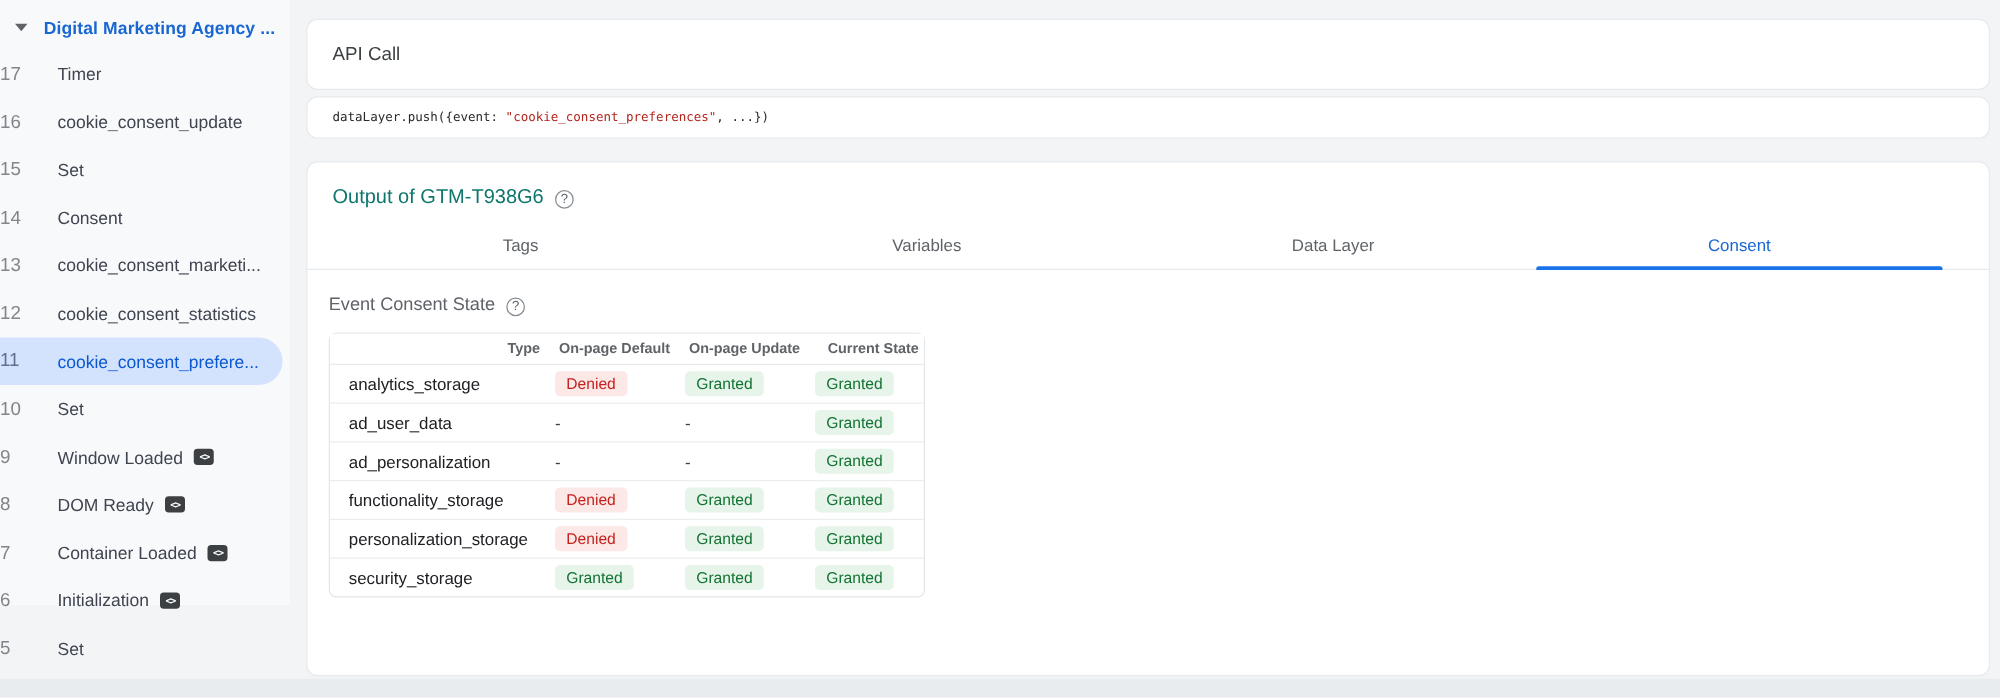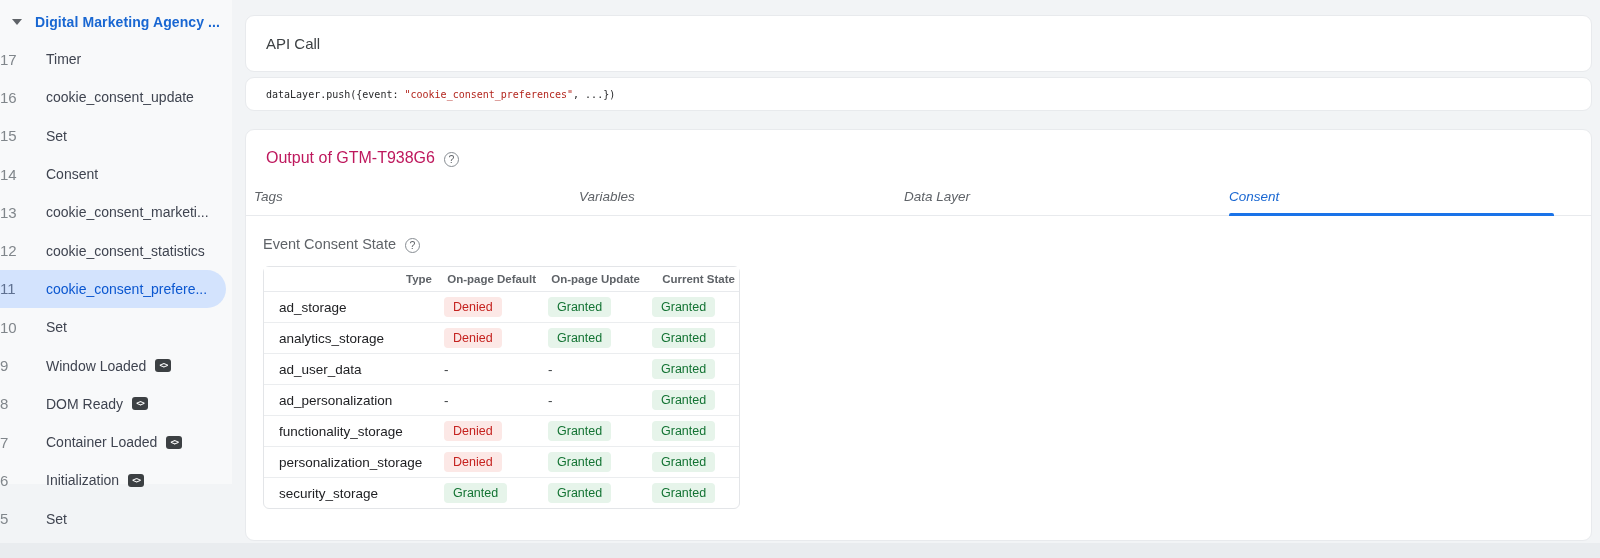--- a/index.html
+++ b/index.html
@@ -29,27 +29,27 @@
   
   .main{position:absolute;left:232px;top:0;right:0;height:414px;padding:15px 8px 0 13px;box-sizing:border-box;}
   .card{background:#fff;border:1px solid #e8eaed;border-radius:9px;box-sizing:border-box;}
   .api-title-box{height:57px;display:flex;align-items:center;padding-left:20px;}
   .api-title{font-size:15px;color:#3c4043;}
   .api-code-box{height:34px;margin-top:5px;display:flex;align-items:center;padding-left:20px;}
   .code{font-family:"DejaVu Sans Mono","Liberation Mono",monospace;font-size:10px;color:#28292b;white-space:pre;}
   .code .str{color:#b3261e;}
   .output-card{margin-top:18px;height:412px;}
   .output-head{display:flex;align-items:center;padding:19px 20px 0 20px;}
-  .output-title{font-size:16px;color:#be185d;}
+  .output-title{font-size:16px;color:#0f766e;}
   .help-icon{display:inline-flex;align-items:center;justify-content:center;
     width:15px;height:15px;border:1.4px solid #878d93;border-radius:50%;
     font-size:10.5px;color:#5f6368;margin-left:9px;box-sizing:border-box;cursor:pointer;position:relative;top:1px;}
   .tabbar{margin-top:13px;border-bottom:1px solid #e8eaed;}
   .tabs{display:flex;width:1300px;margin-left:8px;}
-  .tab{flex:1;padding:9px 0 11px 0;font-size:13.5px;color:#5f6368;cursor:pointer;position:relative;font-style:italic;}
+  .tab{flex:1;text-align:center;padding:9px 0 11px 0;font-size:13.5px;color:#5f6368;cursor:pointer;position:relative;}
   .tab.active{color:#1967d2;}
   .tab.active::after{content:"";position:absolute;left:0;right:0;bottom:-1px;height:3px;background:#1a73e8;border-radius:2px 2px 0 0;}
   .section{padding:20px 0 0 17px;}
   .section-title-row{display:flex;align-items:center;}
   .section-title{font-size:14.5px;color:#5f6368;}
   
   table.consent{border-collapse:separate;border-spacing:0;margin-top:14px;width:475px;
     border:1px solid #e3e5e8;border-radius:6px;table-layout:fixed;}
   table.consent th{font-size:11.5px;color:#5f6368;font-weight:700;text-align:right;
     padding:6px 4px 6px 8px;border-bottom:1px solid #e8eaed;background:#fff;}
@@ -172,26 +172,20 @@
         <thead>
             <tr>
               <th>Type</th>
               <th>On-page Default</th>
               <th>On-page Update</th>
               <th>Current State</th>
             </tr>
           </thead>
         <tbody>
             <tr>
-              <td>ad_storage</td>
-              <td><span class="badge denied">Denied</span></td>
-              <td><span class="badge granted">Granted</span></td>
-              <td><span class="badge granted">Granted</span></td>
-            </tr>
-            <tr>
               <td>analytics_storage</td>
               <td><span class="badge denied">Denied</span></td>
               <td><span class="badge granted">Granted</span></td>
               <td><span class="badge granted">Granted</span></td>
             </tr>
             <tr>
               <td>ad_user_data</td>
               <td><span class="dash">-</span></td>
               <td><span class="dash">-</span></td>
               <td><span class="badge granted">Granted</span></td>

